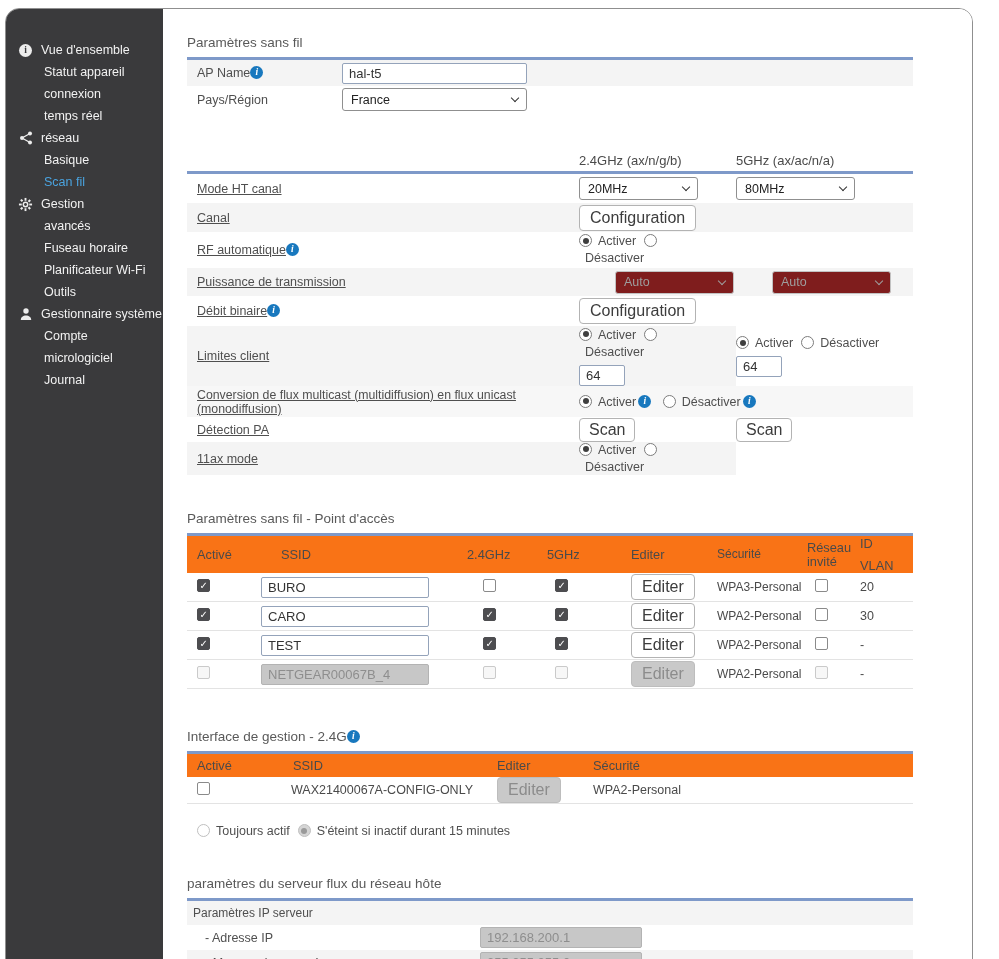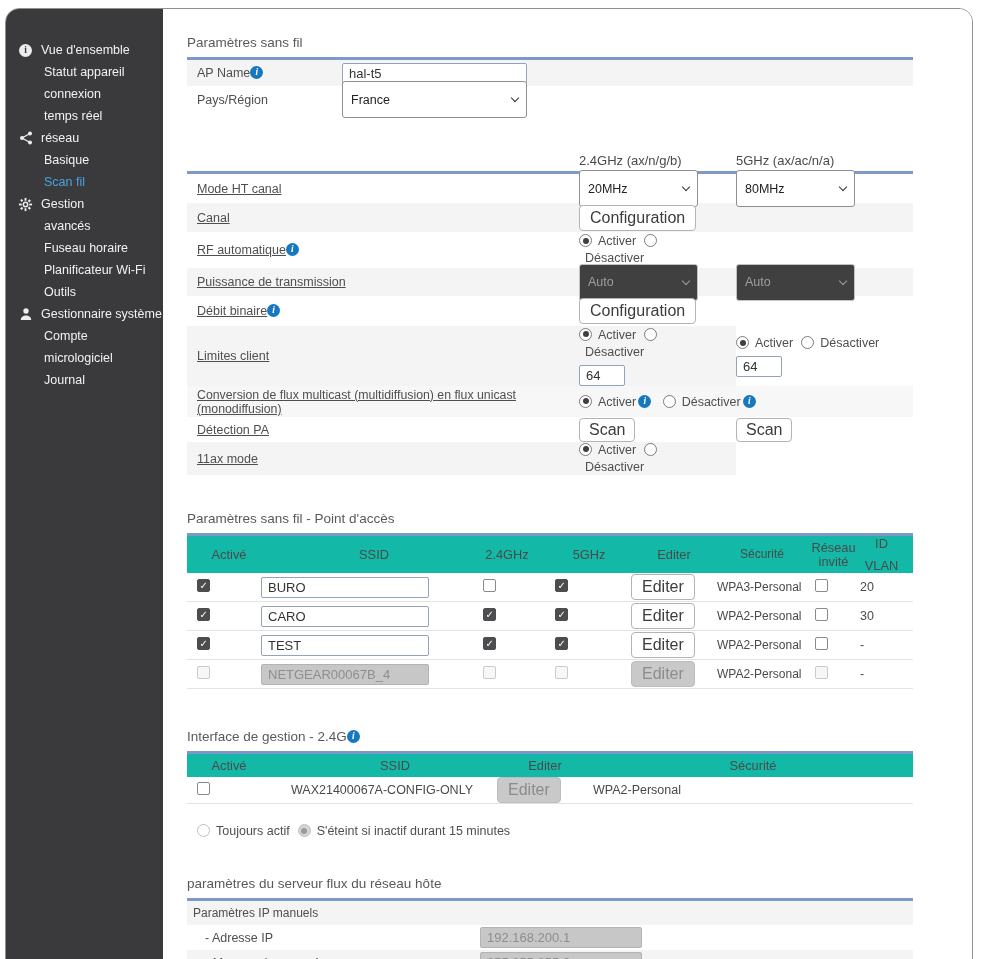--- a/index.html
+++ b/index.html
@@ -36,26 +36,26 @@
   .cell-stripe { background:#f4f4f4; align-self:stretch; display:flex; align-items:center; }
   .lbl { color:#4f4f4f; }
   
   .c-label { width:392px; padding-left:10px;text-decoration:underline; }
   .c-24 { width:157px; }
   .c-5 { width:177px; }
   
   .inp { height:21px; border:1px solid #94a3ba; border-radius:2px; background:#fff;
     font-family:inherit; font-size:13px; color:#333; padding:0 6px; }
   .inp:disabled, .inp.disabled { background:#c7c7c7; border:1px solid #b3b3b3; color:#8e8e8e; }
-  .fselect { height:37px; border:1px solid #8f8f8f; border-radius:3px; background:#fff;
+  .fselect { height:23px; border:1px solid #8f8f8f; border-radius:3px; background:#fff;
     display:inline-flex; align-items:center; justify-content:space-between;
     padding:0 8px; font-size:12.5px; color:#222; cursor:pointer; }
   .fselect .chev { width:6px; height:6px; border-right:1.8px solid #333;
     border-bottom:1.8px solid #333; transform:rotate(45deg); margin-top:-3px; }
-  .fselect.disabled { background:#404040; border-color:#c2c2c2; color:#9e9e9e; cursor:default; }
+  .fselect.disabled { background:#7f1d1d; border-color:#c2c2c2; color:#9e9e9e; cursor:default;margin-left:36px; }
   .fselect.disabled .chev { border-color:#9e9e9e; }
   .btn { display:inline-block; background:#fff; border:1px solid #b3b3b3; border-radius:4px;
     font-family:inherit; font-size:16px; color:#3c3c3c; padding:3px 10px; cursor:pointer; }
   .btn.disabled { background:#c9c9c9; border-color:#bdbdbd; color:#8c8c8c; cursor:default; }
   .radio { display:inline-block; width:13px; height:13px; border:1px solid #7c7c7c;
     border-radius:50%; background:#fff; position:relative; vertical-align:-2px; cursor:pointer; }
   .radio.on::after { content:""; position:absolute; left:2.5px; top:2.5px; width:6px;
     height:6px; border-radius:50%; background:#3f3f3f; }
   .radio.rdis { border-color:#c0c0c0; cursor:default; }
   .radio.rdis.on { background:#d5d5d5; }
@@ -67,21 +67,21 @@
     border-radius:2px; background:#fff; position:relative; cursor:pointer; }
   .cb.checked { background:#4d4d50; border-color:#4d4d50; }
   .cb.checked::after { content:"\2713"; position:absolute; color:#fff; font-size:10px;
     left:1.5px; top:-0.5px; }
   .cb.cdis { border-color:#cacaca; background:#f7f7f7; cursor:default; }
   .info-i { display:inline-block; width:13px; height:13px; border-radius:50%;
     background:#1878be; color:#fff; font-size:9.5px; font-weight:bold; text-align:center;
     line-height:13px; font-family:"Liberation Serif",serif; font-style:italic;
     vertical-align:2px; cursor:pointer; }
   
-  .tbl-head { background:#14b8a6; display:flex; align-items:center; color:#4a4a4a; font-size:12.8px;text-align:center; }
+  .tbl-head { background:#f97316; display:flex; align-items:center; color:#4a4a4a; font-size:12.8px; }
   .ap-head { height:37px; }
   .ap-row { height:29px; display:flex; align-items:center; border-bottom:1px solid #e3e3e3; }
   .ac1{width:74px; padding-left:10px;} .ac2{width:206px;} .ac3{width:80px; padding-left:16px;}
   .ac4{width:84px; padding-left:8px;} .ac5{width:86px;} .ac6{width:90px; line-height:13px; font-size:12px;}
   .ac7{width:53px; padding-left:8px;} .ac8{width:43px;}
   .ap-head .ac3,.ap-head .ac4{padding-left:0;}
   .ap-head .ac2{padding-left:20px;} .ap-head .ac7{padding-left:0; line-height:14px;}
   .ssid-inp{width:168px;}
   
   .mg-head{height:23px;}
@@ -389,21 +389,21 @@
       </div>
       <div style="margin-top:20px; padding-left:10px; color:#555;">
         <span class="radio rdis"></span><span class="rlabel">Toujours actif</span><span class="radio rdis on"></span><span class="rlabel">S'éteint si inactif durant 15 minutes</span>
       </div>
     </section>
 
     <section class="form" style="margin-top:38px;">
       <div class="sec-title">paramètres du serveur flux du réseau hôte</div>
       <div class="blue-line"></div>
       <div class="dh-row stripe" style="height:24px;">
-        <div class="dh-lbl1 lbl" style="font-size:12px;">Paramètres IP manuels</div>
+        <div class="dh-lbl1 lbl" style="font-size:12px;">Paramètres IP serveur</div>
       </div>
       <div class="dh-row" style="height:25px;">
         <div class="dh-lbl2 lbl">- Adresse IP</div>
         <input class="inp dh-inp disabled" disabled="" value="192.168.200.1" style="">
       </div>
       <div class="dh-row stripe" style="height:25px;">
         <div class="dh-lbl2 lbl">- Masque de sous-réseau</div>
         <input class="inp dh-inp disabled" disabled="" value="255.255.255.0" style="">
       </div>
 

